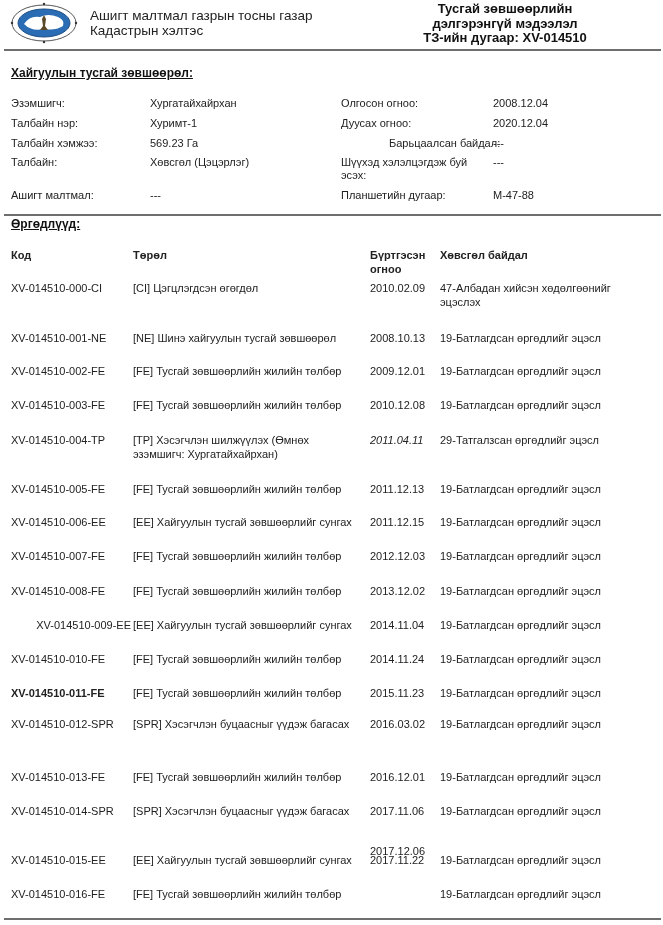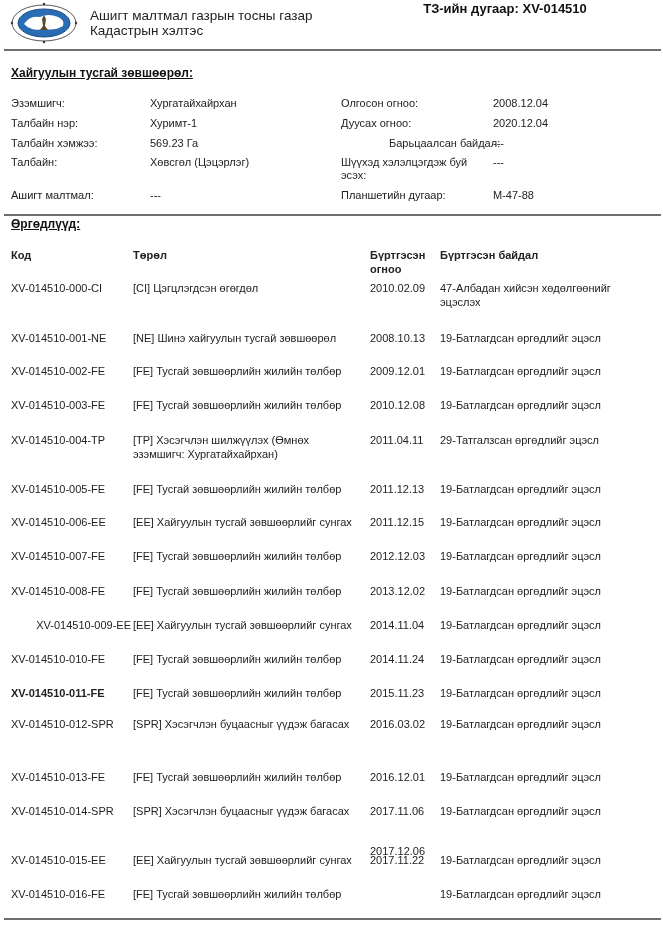--- a/index.html
+++ b/index.html
@@ -34,20 +34,22 @@
       <circle cx="68" cy="21" r="1.2" fill="#333"></circle>
     <circle cx="36" cy="2" r="1.2" fill="#333"></circle>
       <circle cx="36" cy="40" r="1.2" fill="#333"></circle>
   </svg>
 </div>
 <div class="abs org">
   <div>Ашигт малтмал газрын тосны газар</div>
   <div>Кадастрын хэлтэс</div>
 </div>
 <div class="abs doc-title">
+  <div>Тусгай зөвшөөрлийн</div>
+  <div>дэлгэрэнгүй мэдээлэл</div>
   <div>ТЗ-ийн дугаар: XV-014510</div>
 </div>
 <div class="abs hr" style="top:49px;"></div>
 
 <div class="abs section-title" style="top:66px;">Хайгуулын тусгай зөвшөөрөл:</div>
 
 <div class="abs lbl" style="left:11px; top:97px;">Эзэмшигч:</div>
 <div class="abs val" style="left:150px; top:97px;">Хургатайхайрхан</div>
 <div class="abs lbl" style="left:11px; top:117px;">Талбайн нэр:</div>
 <div class="abs val" style="left:150px; top:117px;">Хуримт-1</div>
@@ -69,21 +71,21 @@
 <div class="abs lbl" style="left:341px; top:189px;">Планшетийн дугаар:</div>
 <div class="abs val" style="left:493px; top:189px;">M-47-88</div>
 
 <div class="abs hr" style="top:214px;"></div>
 
 <div class="abs section-title" style="top:217px;">Өргөдлүүд:</div>
 
 <div class="abs th c-code" style="top:248px;">Код</div>
 <div class="abs th c-type" style="top:248px;">Төрөл</div>
 <div class="abs th c-date" style="top:248px; width:62px;">Бүртгэсэн огноо</div>
-<div class="abs th c-status" style="top:248px;">Бүртгэсэн байдал</div>
+<div class="abs th c-status" style="top:248px;">Хөвсгөл байдал</div>
 
 <div id="rows">
     <div>
       <div class="abs td c-code" style="top: 281px;">XV-014510-000-CI</div>
       <div class="abs td c-type" style="top: 281px;">[CI] Цэгцлэгдсэн өгөгдөл</div>
       <div class="abs td c-date" style="top: 281px;">2010.02.09</div>
       <div class="abs td c-status" style="top: 281px;">47-Албадан хийсэн хөдөлгөөнийг эцэслэх</div>
     </div>
     <div>
       <div class="abs td c-code" style="top: 331px;">XV-014510-001-NE</div>
@@ -99,21 +101,21 @@
     </div>
     <div>
       <div class="abs td c-code" style="top: 398px;">XV-014510-003-FE</div>
       <div class="abs td c-type" style="top: 398px;">[FE] Тусгай зөвшөөрлийн жилийн төлбөр</div>
       <div class="abs td c-date" style="top: 398px;">2010.12.08</div>
       <div class="abs td c-status" style="top: 398px;">19-Батлагдсан өргөдлийг эцэсл</div>
     </div>
     <div>
       <div class="abs td c-code" style="top: 433px;">XV-014510-004-TP</div>
       <div class="abs td c-type" style="top: 433px;">[TP] Хэсэгчлэн шилжүүлэх (Өмнөх эзэмшигч: Хургатайхайрхан)</div>
-      <div class="abs td c-date" style="top: 433px;">2011.04.11</div>
+      <div class="abs td c-date" style="top: 433px; font-style: italic;">2011.04.11</div>
       <div class="abs td c-status" style="top: 433px;">29-Татгалзсан өргөдлийг эцэсл</div>
     </div>
     <div>
       <div class="abs td c-code" style="top: 482px;">XV-014510-005-FE</div>
       <div class="abs td c-type" style="top: 482px;">[FE] Тусгай зөвшөөрлийн жилийн төлбөр</div>
       <div class="abs td c-date" style="top: 482px;">2011.12.13</div>
       <div class="abs td c-status" style="top: 482px;">19-Батлагдсан өргөдлийг эцэсл</div>
     </div>
     <div>
       <div class="abs td c-code" style="top: 515px;">XV-014510-006-EE</div>

